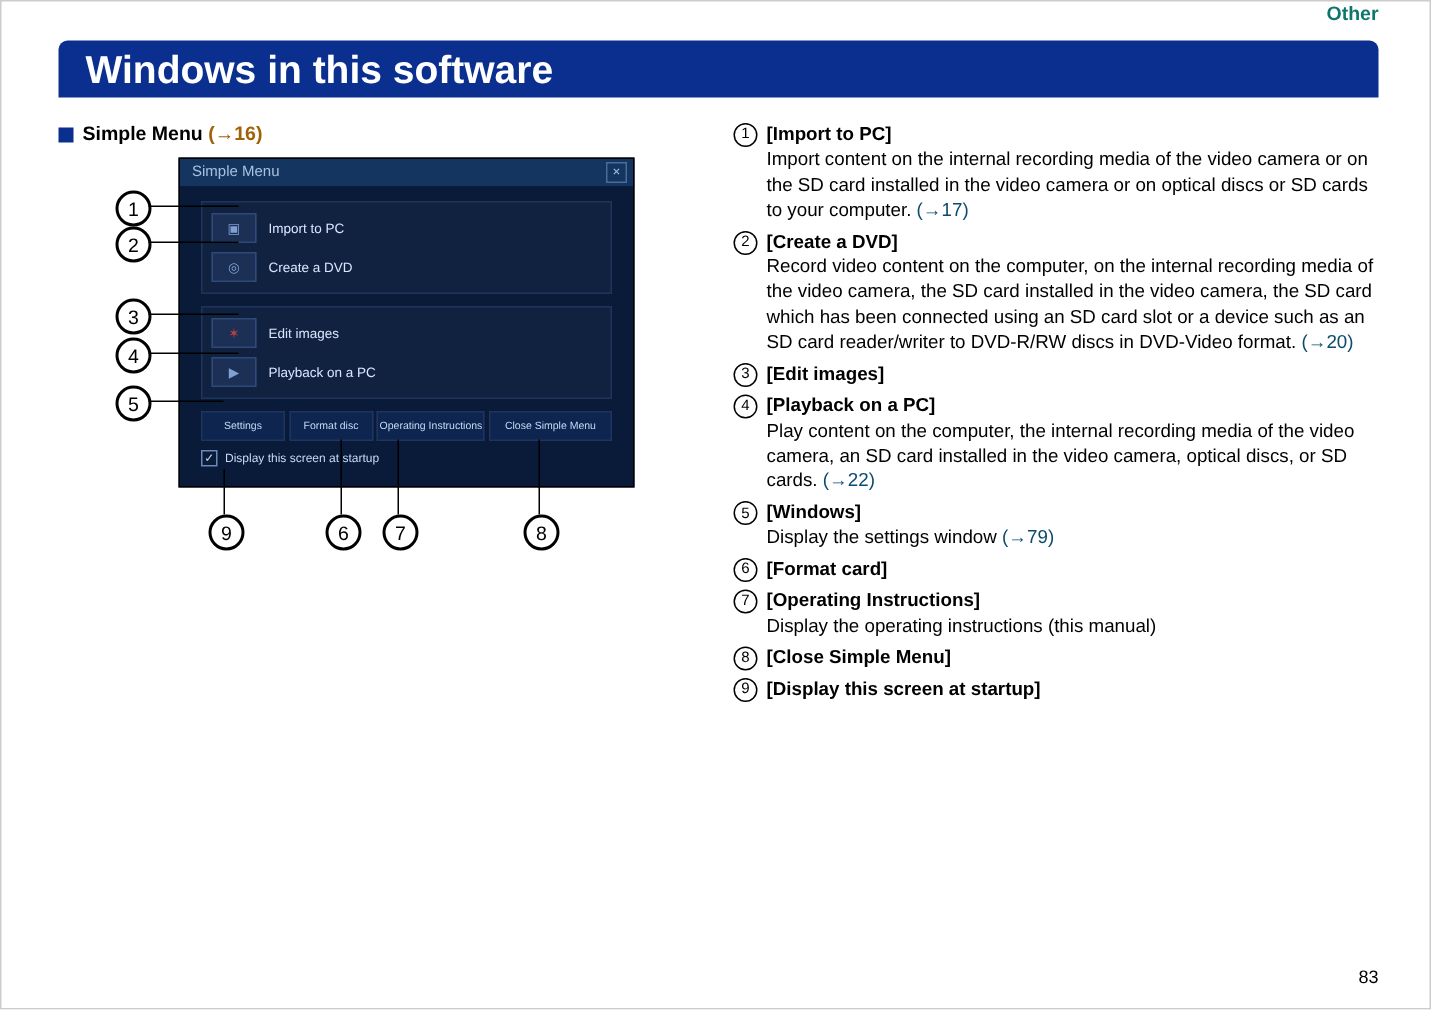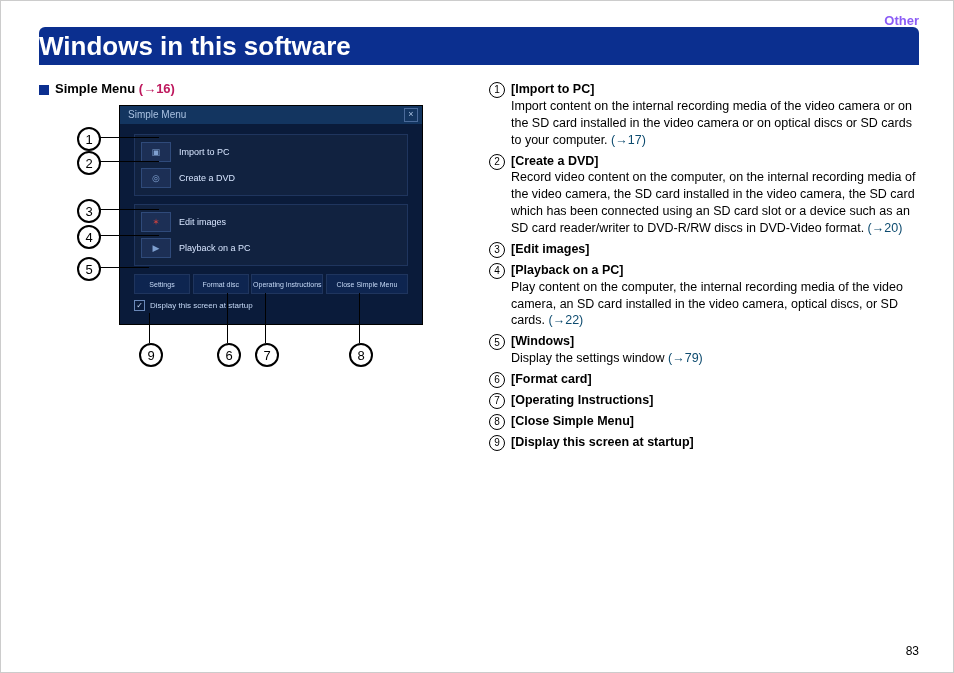--- a/index.html
+++ b/index.html
@@ -1,22 +1,22 @@
 <!DOCTYPE html>
 <html><head>
 <meta charset="utf-8">
 <style>
 html,body{margin:0;padding:0;font-family:Arial,Helvetica,sans-serif;font-size:13px;color:#000;background:#f5f5f5}
 .page{width:954px;height:673px;margin:0 auto;background:#fff;position:relative;box-sizing:border-box;border:1px solid #ccc}
-.hdr-other{position:absolute;top:12px;right:34px;color:#8b5cf6;font-weight:bold;font-size:13px}
-.titlebar{position:absolute;left:38px;right:34px;top:26px;height:38px;background:#0b2f8f;color:#fff;border-top-left-radius:6px;border-top-right-radius:6px;display:flex;align-items:center;font-size:26px;font-weight:bold}
+.hdr-other{position:absolute;top:0;right:34px;color:#0f766e;font-weight:bold;font-size:13px}
+.titlebar{position:absolute;left:38px;right:34px;top:26px;height:38px;background:#0b2f8f;color:#fff;border-top-left-radius:6px;border-top-right-radius:6px;display:flex;align-items:center;padding-left:18px;font-size:26px;font-weight:bold}
 .left-col{position:absolute;left:38px;top:80px;width:440px}
 .section-title{font-weight:bold;font-size:13px;margin-bottom:8px}
 .section-title .sq{display:inline-block;width:10px;height:10px;background:#0b2f8f;margin-right:6px;vertical-align:middle}
-.section-title .lnk{color:#be185d}
+.section-title .lnk{color:#a16207}
 
 .shot-wrap{position:absolute;left:80px;top:24px;width:302px;height:218px;background:#0a1b3a;border:1px solid #000}
 .shot-tb{height:18px;background:#133560;position:relative;color:#a8c0e0;font-size:10px;line-height:18px;padding-left:8px}
 .shot-tb .x{position:absolute;right:4px;top:2px;width:12px;height:12px;border:1px solid #4a6a9a;font-size:9px;line-height:11px;text-align:center;color:#a8c0e0}
 .shot-body{padding:10px 14px 0 14px}
 .grp{background:rgba(255,255,255,0.03);border:1px solid #1f355e;padding:6px 6px;margin-bottom:8px}
 .row{display:flex;align-items:center;height:22px}
 .thumb{width:28px;height:18px;background:#1c2f55;margin-right:8px;border:1px solid #2f4a7a;display:inline-flex;align-items:center;justify-content:center;font-size:9px;color:#7fa0d0}
 .row-lbl{color:#d8e6ff;font-size:9px}
 .btm-row{display:flex;justify-content:space-between;margin-top:2px}
@@ -139,20 +139,21 @@
     <span class="t">[Windows]</span>
     <span class="d"><span>Display the settings window</span> <span class="lnk2">(→79)</span></span>
   </div>
   <div class="item">
     <span class="n">6</span>
     <span class="t">[Format card]</span>
   </div>
   <div class="item">
     <span class="n">7</span>
     <span class="t">[Operating Instructions]</span>
+    <span class="d"><span>Display the operating instructions (this manual)</span></span>
   </div>
   <div class="item">
     <span class="n">8</span>
     <span class="t">[Close Simple Menu]</span>
   </div>
   <div class="item">
     <span class="n">9</span>
     <span class="t">[Display this screen at startup]</span>
   </div>
 </div>

